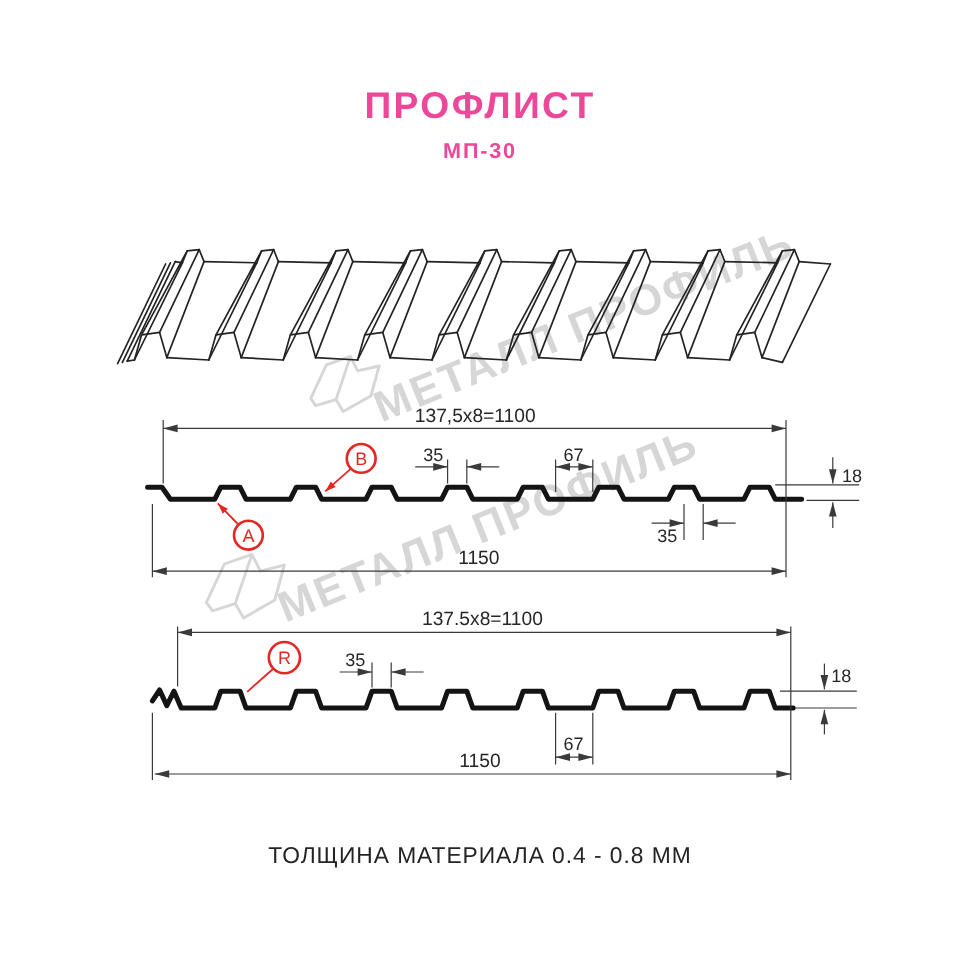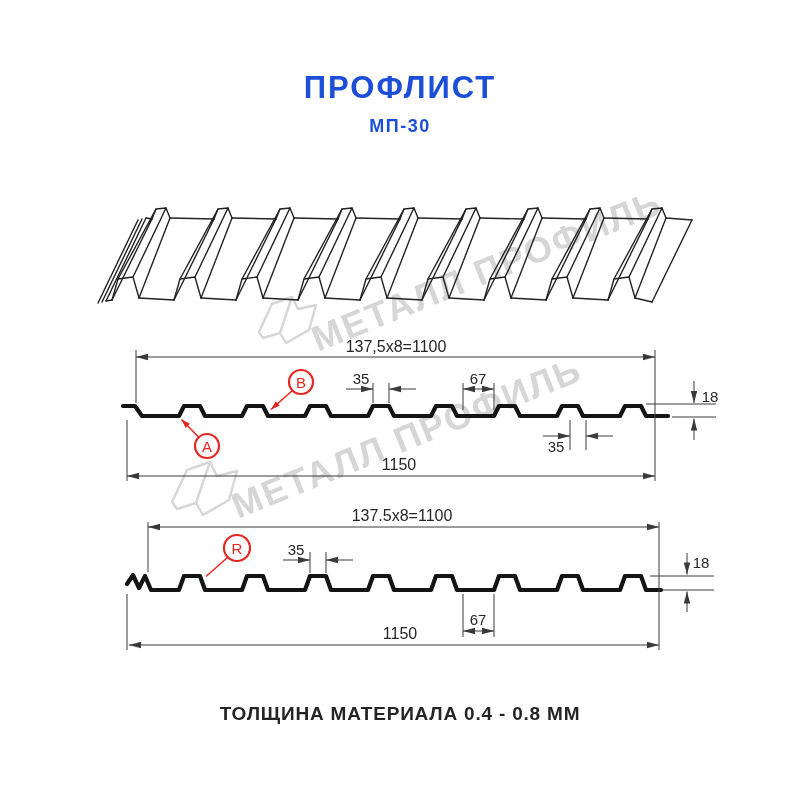--- a/index.html
+++ b/index.html
@@ -1,22 +1,22 @@
 <!DOCTYPE html>
 <html><head>
 <meta charset="utf-8">
 <style>
   html,body{margin:0;padding:0;background:#ffffff;}
   body{width:800px;height:800px;position:relative;overflow:hidden;
        font-family:"Liberation Sans",sans-serif;}
   .page{position:absolute;left:0;top:0;width:800px;height:800px;}
-  .center-text{position:absolute;left:0;width:800px;text-align:center;color:#1d4ed8;}
+  .center-text{position:absolute;left:0;width:800px;text-align:center;color:#ec4899;}
   .title{top:70px;font-size:31px;font-weight:800;letter-spacing:2px;}
   .subtitle{top:116px;font-size:18px;font-weight:700;letter-spacing:1.5px;}
-  .footer{top:703px;font-size:19px;font-weight:700;letter-spacing:0.8px;color:#242424;}
+  .footer{top:703px;font-size:19px;font-weight:400;letter-spacing:0.8px;color:#242424;}
   svg{position:absolute;left:0;top:0;}
   .sheet{stroke:#232323;stroke-width:1.4;fill:none;stroke-linejoin:round;stroke-linecap:round;}
   .thick{stroke:#141414;stroke-width:4.2;fill:none;stroke-linejoin:round;stroke-linecap:round;}
   .thin{stroke:#3a3a3a;stroke-width:1;fill:none;}
   .dimtext{font-size:15px;fill:#262626;}
   .dimtext-lg{font-size:16px;fill:#262626;}
   .red-stroke{stroke:#e52723;fill:none;}
   .red-line{stroke:#e52723;stroke-width:1.5;fill:none;}
   .red-text{fill:#e52723;font-size:15px;}
   .wm-text{font-size:36px;font-weight:700;fill:#d6d6d6;letter-spacing:2px;}

